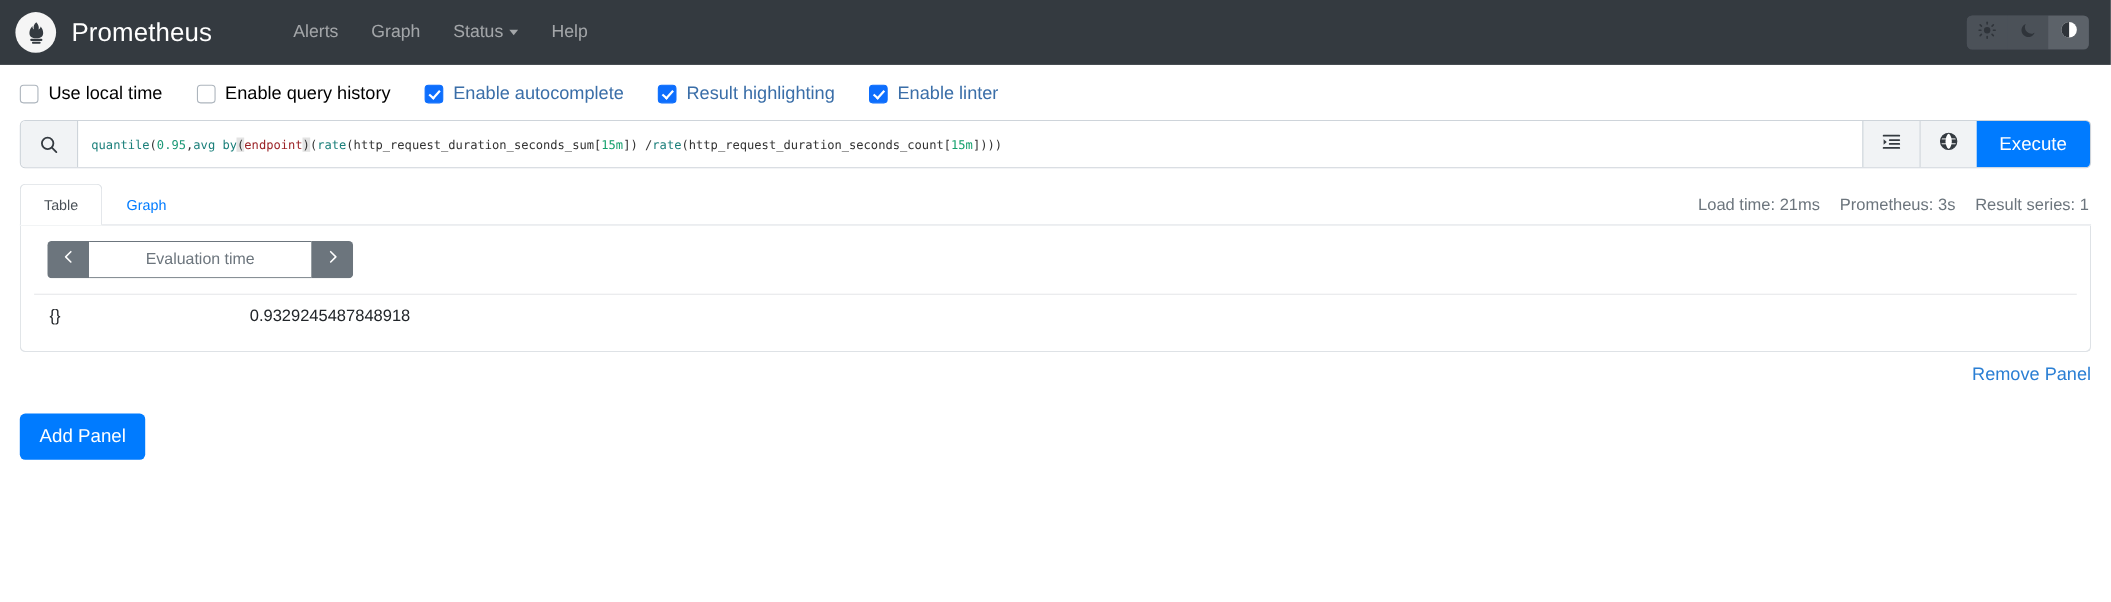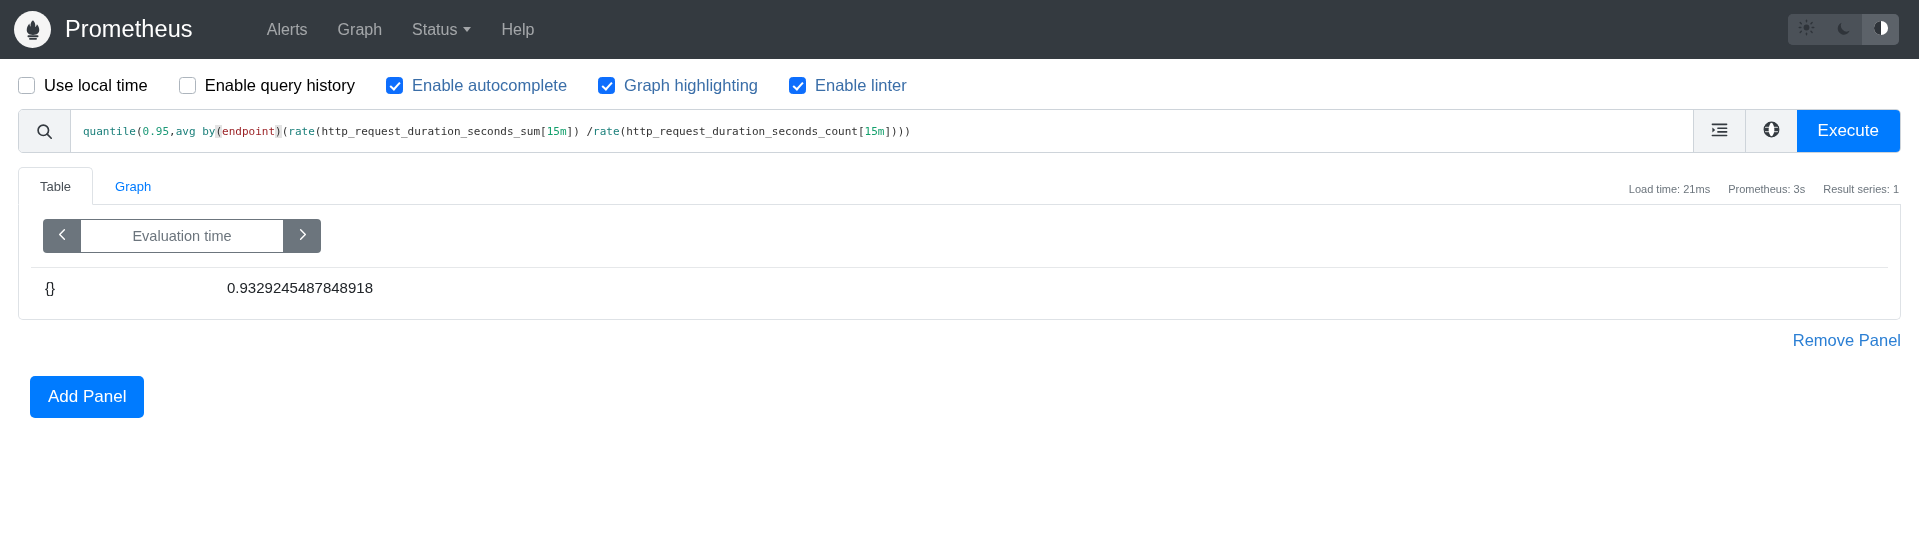--- a/index.html
+++ b/index.html
@@ -191,21 +191,21 @@
     border-color:#dee2e6 #dee2e6 #fff;
   }
   .tab.inactive { color:#007bff; }
   .stats {
     position:absolute;
     right:2px;
     bottom:9px;
     display:flex;
     gap:18px;
     color:#6c757d;
-    font-size:11px;
+    font-size:15px;
     white-space:nowrap;
   }
 
   
   .panel {
     margin:0 18px;
     border:1px solid #dee2e6;
     border-top:none;
     border-radius:0 0 5px 5px;
     padding:14px 12px 12px 12px;
@@ -254,21 +254,21 @@
     margin:11px 18px 0 18px;
     display:flex;
     justify-content:flex-end;
   }
   .remove-link {
     color:#2b7fd4;
     font-size:16.5px;
     cursor:pointer;
     white-space:nowrap;
   }
-  .addrow { padding:26px 18px 0 30px; }
+  .addrow { padding:26px 18px 0 18px; }
   .add-btn {
     display:inline-flex;
     align-items:center;
     justify-content:center;
     background:#007bff;
     color:#fff;
     font-size:17px;
     padding:11px 18px;
     border-radius:5px;
     cursor:pointer;
@@ -353,21 +353,21 @@
   <label class="opt">
     <span class="cbox"></span>
     <span class="opt-label">Enable query history</span>
   </label>
   <label class="opt on">
     <span class="cbox on"></span>
     <span class="opt-label">Enable autocomplete</span>
   </label>
   <label class="opt on">
     <span class="cbox on"></span>
-    <span class="opt-label">Graph highlighting</span>
+    <span class="opt-label">Result highlighting</span>
   </label>
   <label class="opt on">
     <span class="cbox on"></span>
     <span class="opt-label">Enable linter</span>
   </label>
 </div>
 
 <div class="qwrap">
   <div class="qbar">
     <div class="q-prefix">

